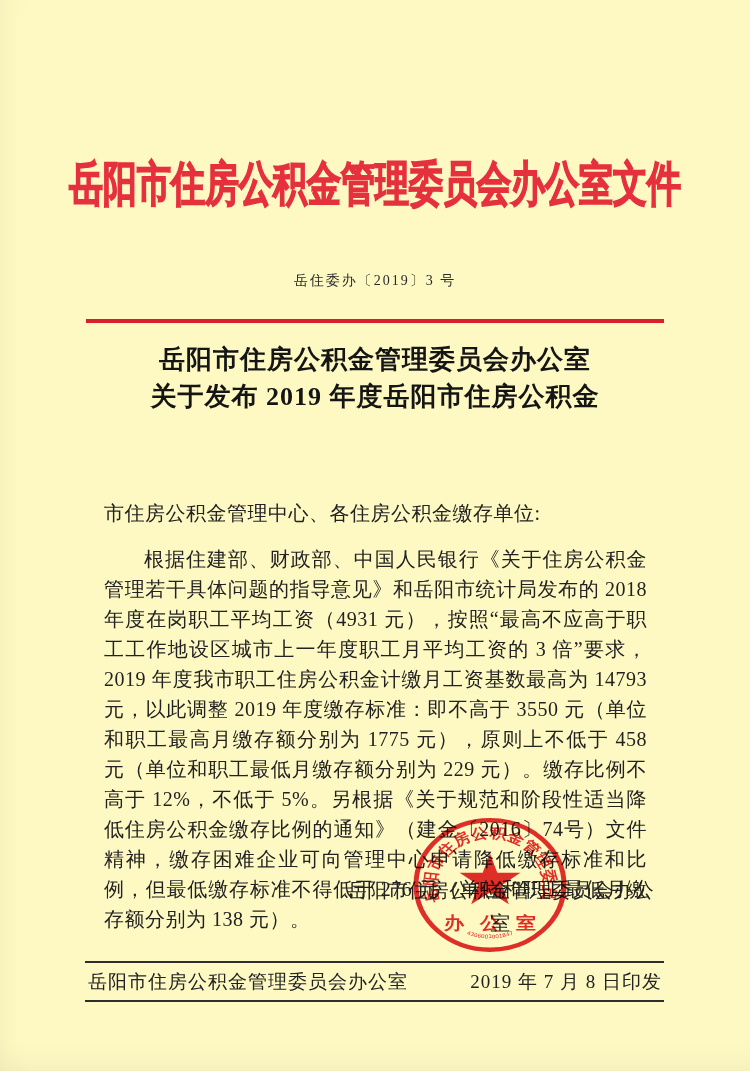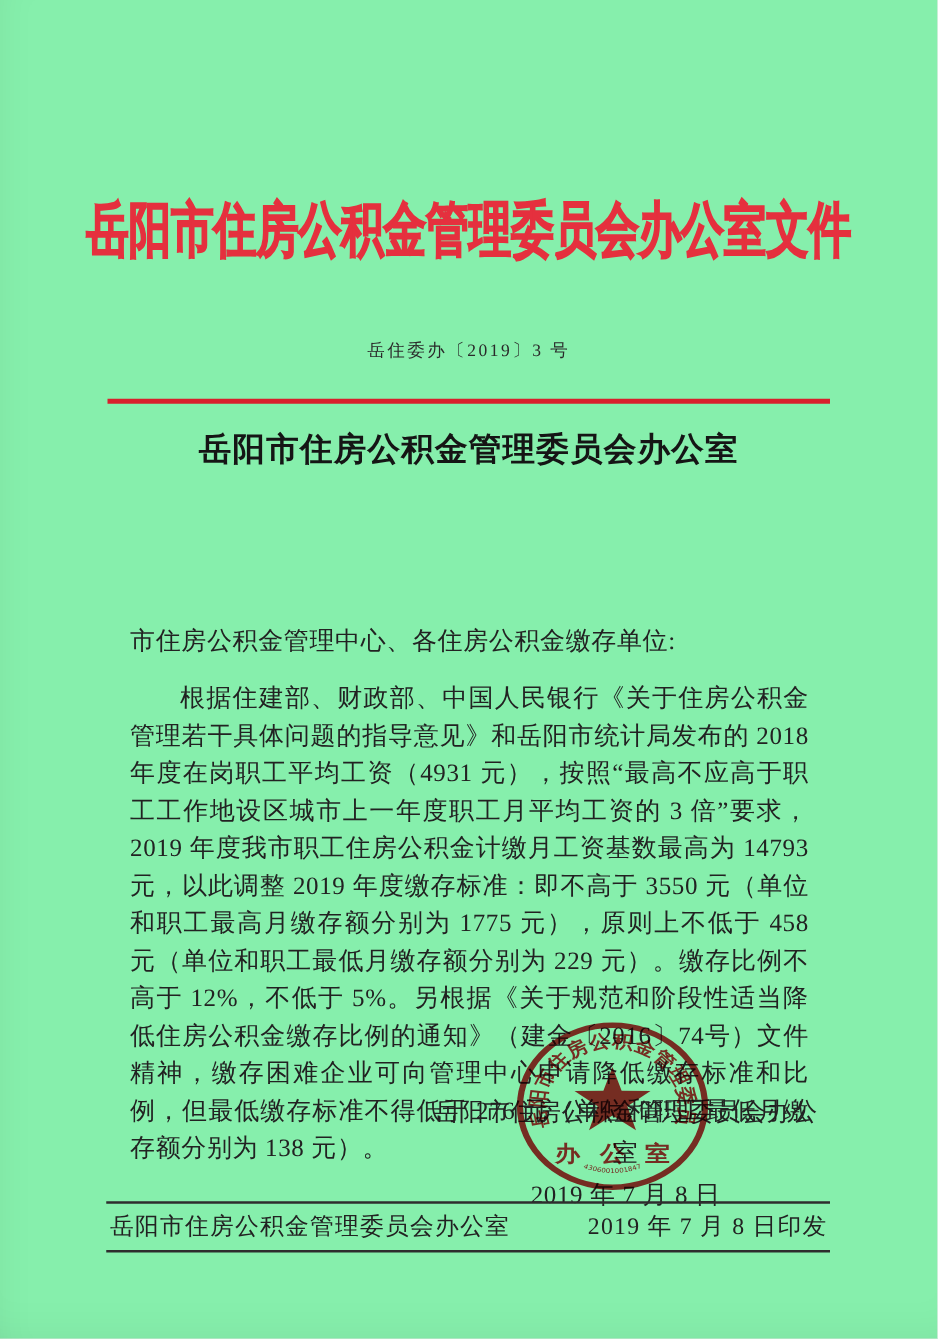--- a/index.html
+++ b/index.html
@@ -1,20 +1,20 @@
 <!DOCTYPE html>
 <html><head>
 <meta charset="utf-8">
 <style>
   html,body{margin:0;padding:0;background:#e9e9e9;}
   .page{
     position:relative;
     width:750px;height:1071px;
     margin:0 auto;
-    background:#86efac;
+    background:#fef9c3;
     font-family:"Liberation Serif","DejaVu Serif",serif;
     color:#1f1f1f;
     overflow:hidden;
     box-shadow:inset 26px 0 40px -38px rgba(0,0,0,.10),
                inset 0 -30px 44px -40px rgba(0,0,0,.10);
   }
   .header-title{
     position:absolute;top:152px;left:0;right:0;
     text-align:center;
     font-size:34px;font-weight:900;
@@ -70,30 +70,30 @@
 <div class="page">
 
   <div class="header-title">岳阳市住房公积金管理委员会办公室文件</div>
 
   <div class="doc-number">岳住委办〔2019〕3 号</div>
 
   <div class="red-divider"></div>
 
   <div class="notice-title">
     <div>岳阳市住房公积金管理委员会办公室</div>
+    <div>关于发布 2019 年度岳阳市住房公积金</div>
   </div>
 
   <div class="body-block">
     <p class="salutation">市住房公积金管理中心、各住房公积金缴存单位:</p>
     <p class="para">根据住建部、财政部、中国人民银行《关于住房公积金管理若干具体问题的指导意见》和岳阳市统计局发布的 2018 年度在岗职工平均工资（4931 元），按照“最高不应高于职工工作地设区城市上一年度职工月平均工资的 3 倍”要求，2019 年度我市职工住房公积金计缴月工资基数最高为 14793 元，以此调整 2019 年度缴存标准：即不高于 3550 元（单位和职工最高月缴存额分别为 1775 元），原则上不低于 458 元（单位和职工最低月缴存额分别为 229 元）。缴存比例不高于 12%，不低于 5%。另根据《关于规范和阶段性适当降低住房公积金缴存比例的通知》（建金〔2016〕74号）文件精神，缴存困难企业可向管理中心申请降低缴存标准和比例，但最低缴存标准不得低于 276 元（单位和职工最低月缴存额分别为 138 元）。</p>
   </div>
 
   <div class="signature">
     <div>岳阳市住房公积金管理委员会办公室</div>
-    <div>2019 年 7 月 8 日</div>
   </div>
 
   <div class="seal">
     <svg width="160" height="160" viewBox="0 0 160 160">
       <circle cx="80" cy="80" r="74" fill="none" stroke="#dd2427" stroke-width="5"></circle>
       <polygon points="80,44 87.3,65.9 110.4,66.1 91.9,79.9 98.8,101.9 80,88.5 61.2,101.9 68.1,79.9 49.6,66.1 72.7,65.9" fill="#dd2427"></polygon>
       <defs>
         <path id="sealArcPath" d="M 29.3 98.5 A 54 54 0 1 1 130.7 98.5" fill="none"></path>
         <path id="sealCodePath" d="M 30 115 A 61 61 0 0 0 130 115" fill="none"></path>
       </defs>

